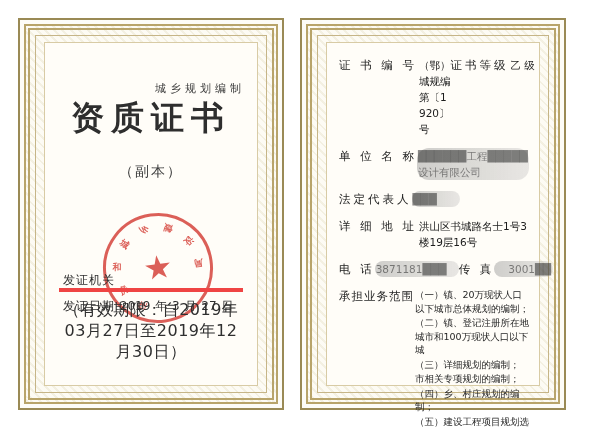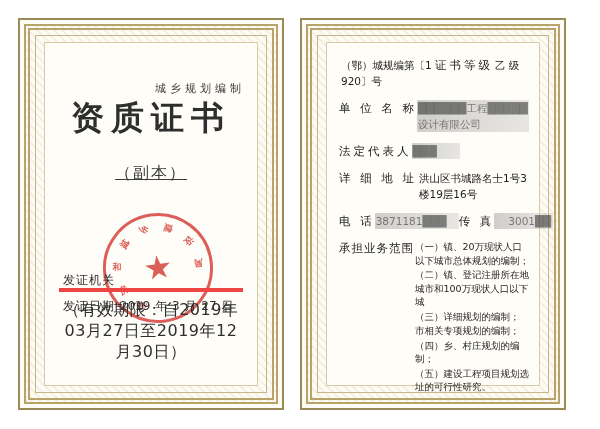--- a/index.html
+++ b/index.html
@@ -56,25 +56,24 @@
   .lt-title{
     text-align:center;
     font-size:33px;
     font-weight:bold;
     letter-spacing:7px;
     margin-top:0;
     color:#2e2e2e;
   }
   .lt-copy{
     text-align:center;
-    font-size:16px;
+    font-size:14px;
     letter-spacing:2px;
     margin-top:22px;
     color:#3a3a3a;
-    text-decoration:underline;
   }
   .lt-fields{
     position:absolute;left:18px;bottom:66px;
     font-size:12px;
     line-height:26px;
     color:#2f2f2f;
     letter-spacing:1px;
   }
   .lt-fields .row{white-space:nowrap;}
   .lt-fields .val{letter-spacing:0px;}
@@ -137,21 +136,21 @@
     flex:1 1 auto;
     font-size:10.5px;
     color:#1d1d1d;
     padding-left:2px;
     word-break:break-all;
   }
   .blur{
     background:linear-gradient(90deg,rgba(140,140,140,0.42),rgba(180,180,180,0.30));
     color:rgba(40,40,40,0.55);
     filter:blur(0.7px);
-    border-radius:1px;
+    border-radius:12px;
     padding:0 1px;
   }
   .r-scope{
     display:flex;align-items:flex-start;margin-bottom:10px;
   }
   .scope-label{
     flex:0 0 auto;letter-spacing:1px;font-size:11.5px;white-space:nowrap;
   }
   .scope-list{
     flex:1 1 auto;font-size:9.5px;line-height:13.5px;padding-left:1px;
@@ -203,20 +202,21 @@
     </div>
   </div>
 </div>
 
 <div class="cert right">
   <div class="frame">
     <div class="inner">
       <div class="rt-wrap">
 
         <div class="r-row">
+          <span class="r-label">证 书 编 号</span>
           <span class="r-value">（鄂）城规编第〔1920〕号</span>
           <span class="r-label">证书等级</span>
           <span class="r-value" style="flex:0 0 34px;">乙 级</span>
         </div>
 
         <div class="r-row">
           <span class="r-label">单 位 名 称</span>
           <span class="r-value blur">██████工程█████设计有限公司</span>
         </div>
 

